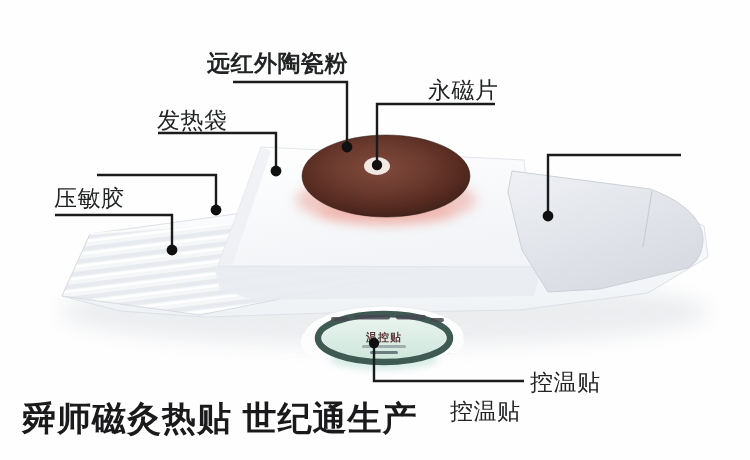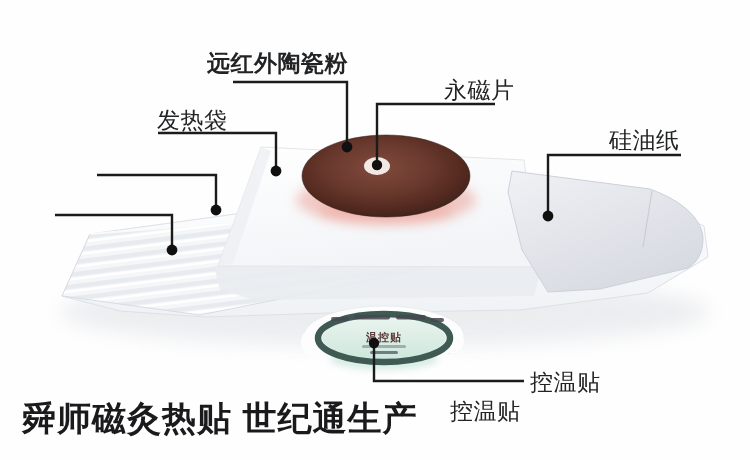--- a/index.html
+++ b/index.html
@@ -124,21 +124,21 @@
       <circle cx="377" cy="165" r="5.2"></circle>
       <circle cx="276" cy="171" r="5.4"></circle>
       <circle cx="216" cy="210" r="5.4"></circle>
       <circle cx="172" cy="250" r="5.4"></circle>
       <circle cx="548" cy="216" r="5.4"></circle>
       <circle cx="374" cy="343" r="5.2"></circle>
     </g>
   </svg>
 
   <div class="part-label" style="left:207px;top:50px;font-weight:bold;">远红外陶瓷粉</div>
-  <div class="part-label" style="left:428px;top:77px;margin-left:16px;">永磁片</div>
+  <div class="part-label" style="left:428px;top:77px;">永磁片</div>
   <div class="part-label" style="left:157px;top:107px;text-align:center;">发热袋</div>
-  <div class="part-label" style="left:609px;top:127px;">硅油纸</div>
+  <div class="part-label" style="left:54px;top:185px;">压敏胶</div>
   <div class="part-label" style="left:530px;top:369px;">控温贴</div>
   <div class="part-label" style="left:450px;top:398px;">控温贴</div>
 
   <div class="product-title">舜师磁灸热贴 世纪通生产</div>
 
 </div>
 
 </body></html>

